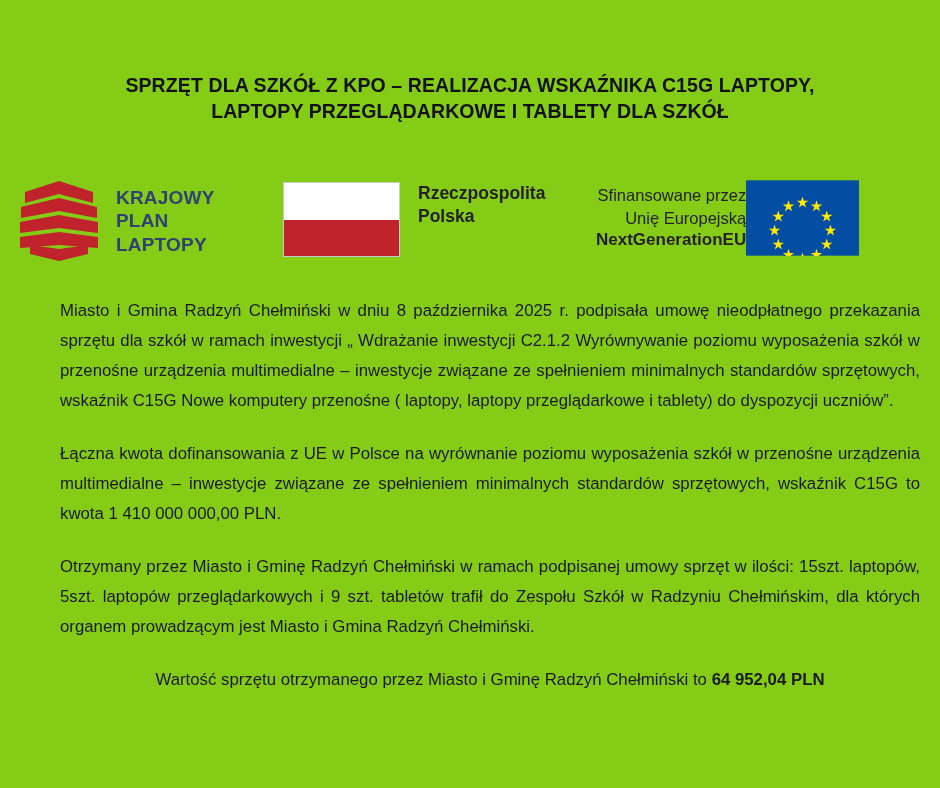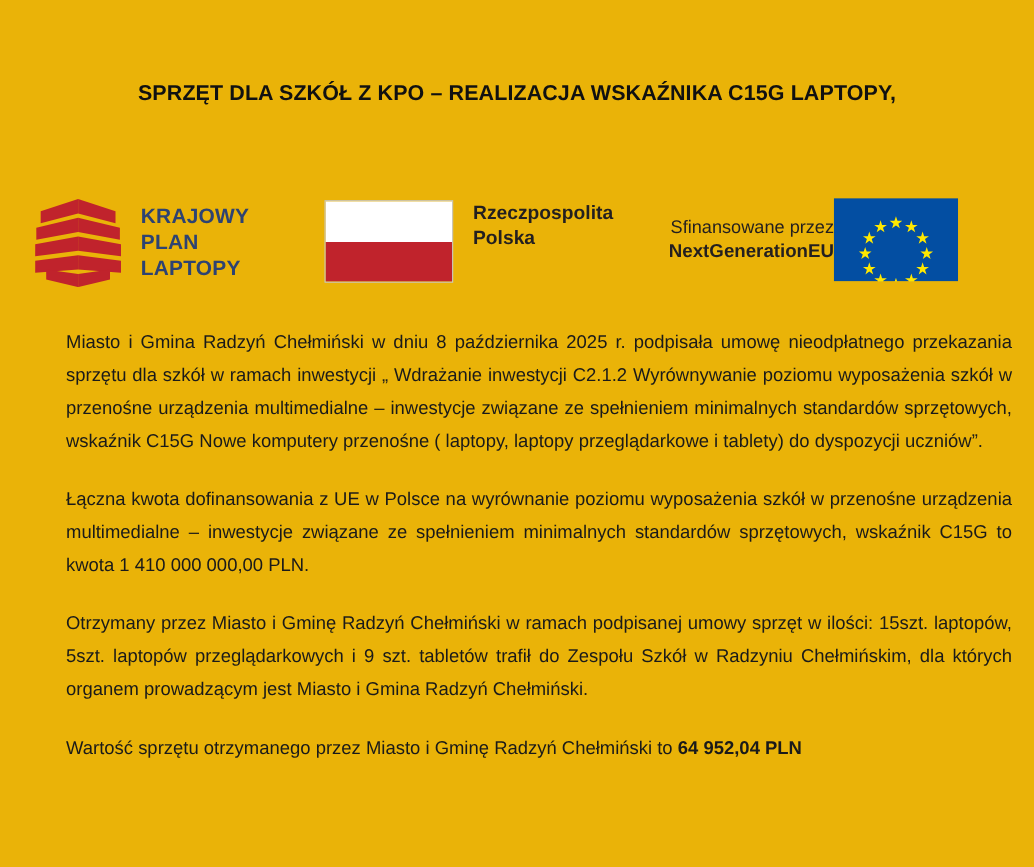--- a/index.html
+++ b/index.html
@@ -12,21 +12,21 @@
     background: #ffffff;
     font-family: "Liberation Sans", sans-serif;
     color: #1a1a1a;
     overflow: hidden;
   }
 
   .page {
     position: relative;
     width: 940px;
     height: 788px;
-    background: #eab308;
+    background: #84cc16;
   }
 
   
   .title-block {
     position: absolute;
     left: 70px;
     top: 72px;
     width: 800px;
     text-align: center;
   }
@@ -35,21 +35,21 @@
     font-weight: bold;
     letter-spacing: 0.1px;
     line-height: 26px;
     color: #111111;
     white-space: nowrap;
   }
 
   
   .logo-strip {
     position: absolute;
-    left: 12px;
+    left: 0;
     top: 176px;
     width: 784px;
     height: 92px;
   }
 
   
   .kpo-logo {
     position: absolute;
     left: 16px;
     top: 5px;
@@ -130,30 +130,31 @@
   }
   .para {
     text-align: justify;
     text-justify: inter-word;
     font-size: 16.8px;
     line-height: 30px;
     color: #1a1a1a;
     margin: 0 0 23px 4px;
   }
   .para:last-child { margin-bottom: 0; }
-  .para.no-justify { text-align: left; }
+  .para.no-justify { text-align: center; }
   .amount-bold { font-weight: bold; }
 </style>
 </head>
 <body>
 
 <div class="page">
 
   <div class="title-block">
     <div class="title-line">SPRZĘT DLA SZKÓŁ Z KPO – REALIZACJA WSKAŹNIKA C15G LAPTOPY,</div>
+    <div class="title-line">LAPTOPY PRZEGLĄDARKOWE I TABLETY DLA SZKÓŁ</div>
   </div>
 
   <div class="logo-strip">
 
     <div class="kpo-logo">
       <svg class="kpo-mark" viewBox="0 0 86 80">
         <g fill="#c0232c">
           <polygon points="43,0 43,13 9,22 9,11"></polygon>
           <polygon points="43,0 43,13 77,22 77,11"></polygon>
           <polygon points="43,17 43,30 5,37 5,26"></polygon>
@@ -180,20 +181,21 @@
       </div>
       <div class="pl-text">
         <div>Rzeczpospolita</div>
         <div>Polska</div>
       </div>
     </div>
 
     <div class="eu-block">
       <div class="eu-text">
         <div class="l1">Sfinansowane przez</div>
+        <div class="l2">Unię Europejską</div>
         <div class="l3">NextGenerationEU</div>
       </div>
       <svg class="eu-flag" viewBox="0 0 120 80">
         <rect x="0" y="0" width="120" height="80" fill="#034ea2"></rect>
         <g fill="#ffe800">
           <polygon points="60,17.2 61.45,21.65 66.13,21.65 62.34,24.4 63.79,28.85 60,26.1 56.21,28.85 57.66,24.4 53.87,21.65 58.55,21.65"></polygon>
           <polygon points="74.85,21.18 76.3,25.63 80.98,25.63 77.19,28.38 78.64,32.83 74.85,30.08 71.06,32.83 72.51,28.38 68.72,25.63 73.4,25.63"></polygon>
           <polygon points="85.73,32.06 87.18,36.51 91.86,36.51 88.07,39.26 89.52,43.71 85.73,40.96 81.94,43.71 83.39,39.26 79.6,36.51 84.28,36.51"></polygon>
           <polygon points="89.7,46.91 91.15,51.36 95.83,51.36 92.04,54.11 93.49,58.56 89.7,55.81 85.91,58.56 87.36,54.11 83.57,51.36 88.25,51.36"></polygon>
           <polygon points="85.73,61.76 87.18,66.21 91.86,66.21 88.07,68.96 89.52,73.41 85.73,70.66 81.94,73.41 83.39,68.96 79.6,66.21 84.28,66.21"></polygon>

